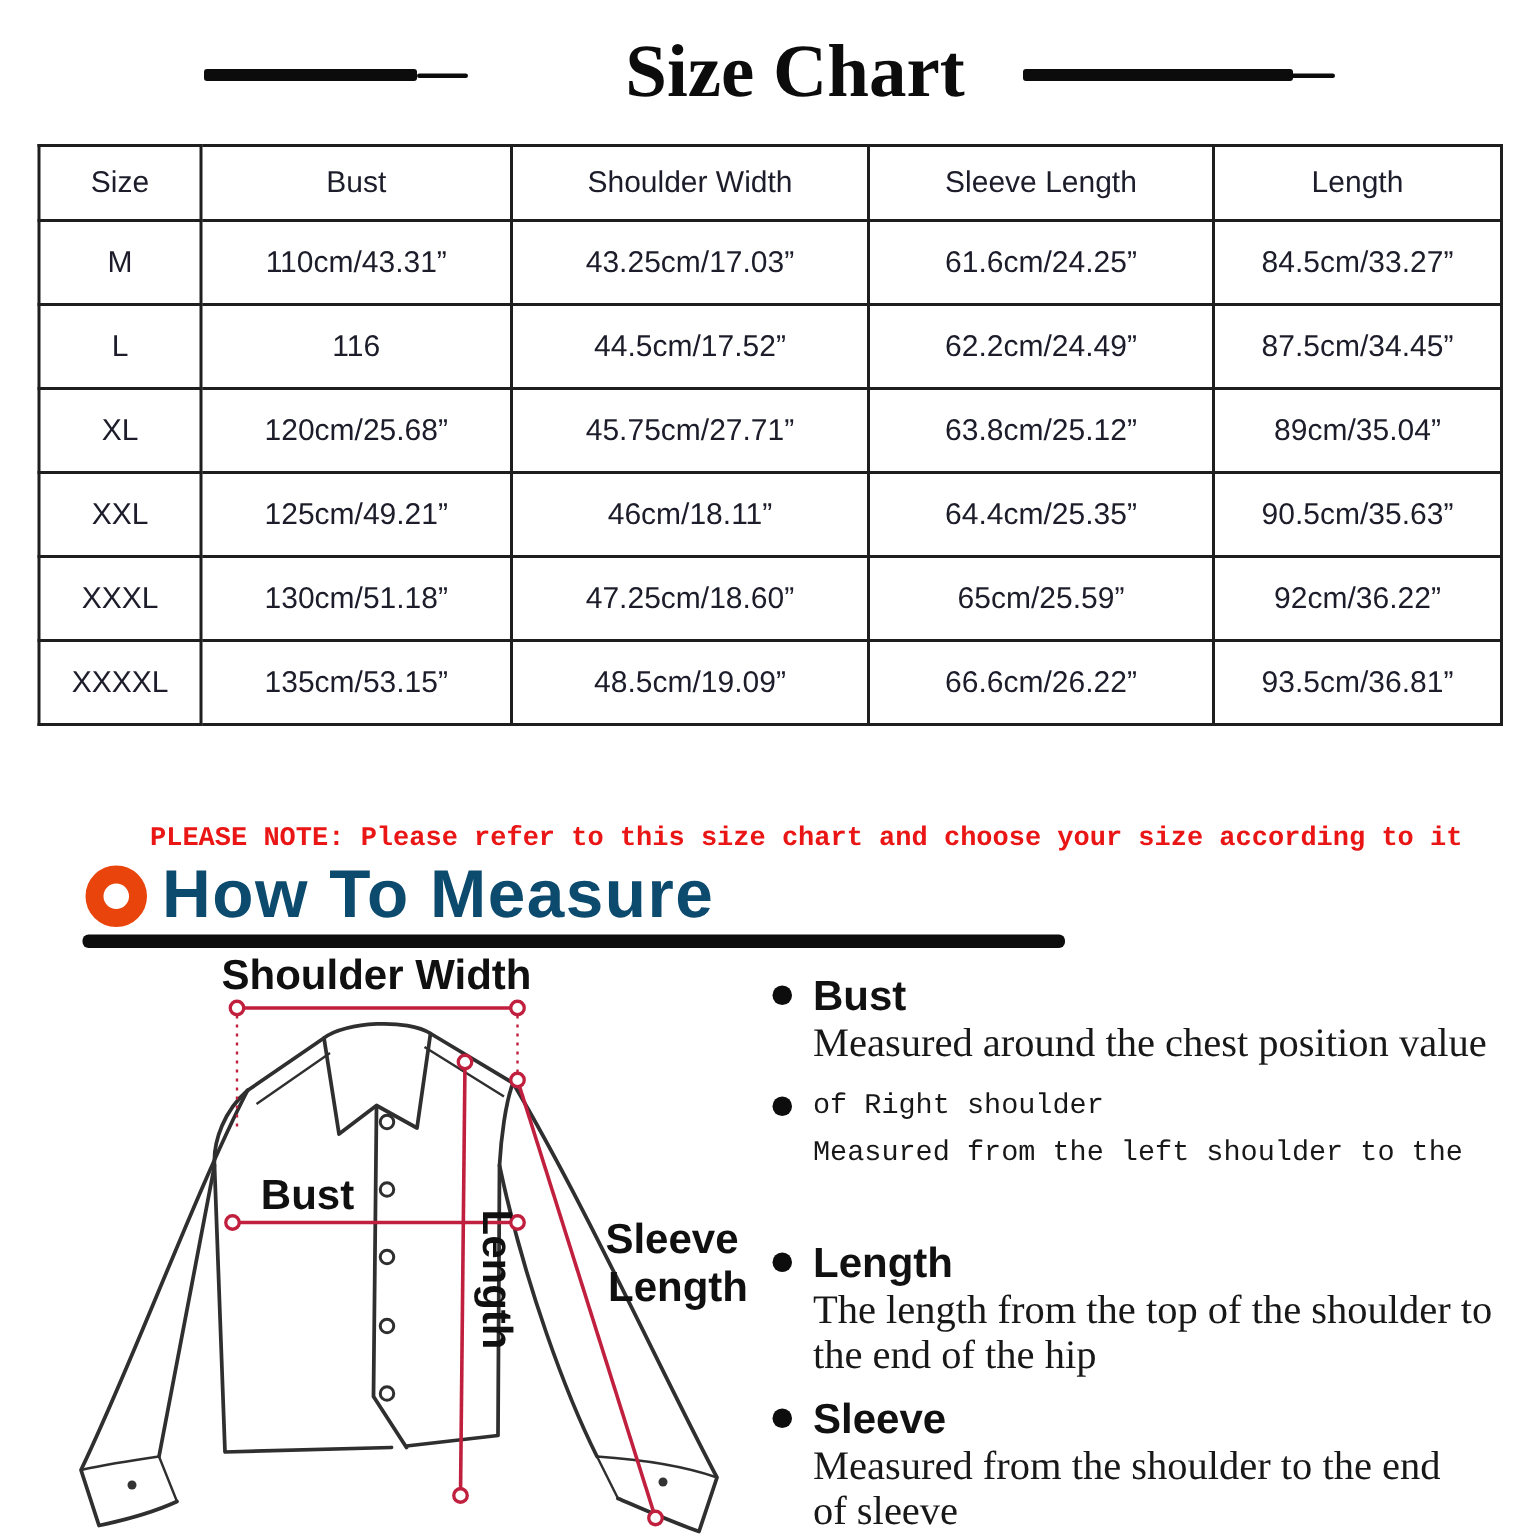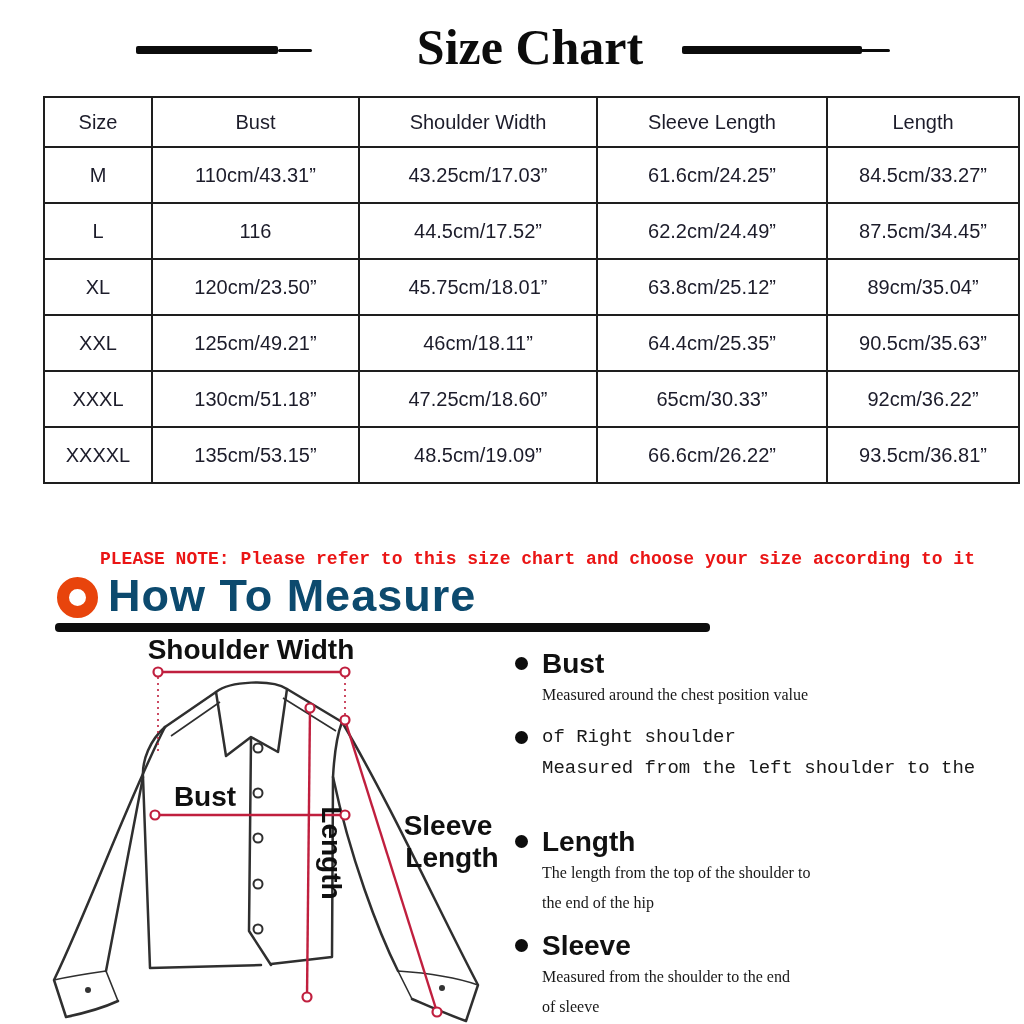--- a/index.html
+++ b/index.html
@@ -9,21 +9,21 @@
   
   .title-text{position:absolute;left:0;top:18px;width:100%;text-align:center;
               font-family:"Liberation Serif",serif;font-weight:bold;font-size:50px;color:#0c0c0c;padding-left:18px;}
   .rule{position:absolute;background:#0c0c0c;border-radius:2px;}
   #rule-l{left:136px;top:46px;width:142px;height:8px;}
   #rule-l-tail{left:278px;top:49px;width:34px;height:3px;}
   #rule-r{left:682px;top:46px;width:180px;height:8px;}
   #rule-r-tail{left:860px;top:49px;width:30px;height:3px;}
 
   
-  table.size{position:absolute;left:43px;top:96px;width:975px;border-collapse:collapse;
+  table.size{position:absolute;left:25px;top:96px;width:975px;border-collapse:collapse;
              table-layout:fixed;font-size:20px;color:#1c1c2a;}
   table.size th,table.size td{border:2px solid #1e1e1e;text-align:center;vertical-align:middle;
              padding:0;font-weight:normal;}
   table.size th{height:48px;font-size:20px;}
   table.size td{height:54px;}
 
   
   .note{position:absolute;left:100px;top:549px;font-family:"Liberation Mono",monospace;
         font-weight:bold;font-size:18px;color:#ea1515;white-space:nowrap;}
 
@@ -44,21 +44,21 @@
   .m-dot{stroke:#c01f3e;stroke-width:2.2;fill:#ffffff;}
   .m-dash{stroke:#c01f3e;stroke-width:1.6;fill:none;stroke-dasharray:2 4;}
   .d-label{font-family:"Liberation Sans",sans-serif;font-weight:bold;font-size:28px;fill:#101010;}
 
   
   .mlist{position:absolute;left:515px;top:648px;width:500px;}
   .mitem{position:absolute;left:0;display:flex;align-items:flex-start;}
   #mi-0{top:0;} #mi-1{top:74px;} #mi-2{top:178px;} #mi-3{top:282px;}
   .mdot{width:13px;height:13px;border-radius:50%;background:#0d0d0d;margin:9px 14px 0 0;flex:0 0 13px;}
   .mterm{font-size:28px;font-weight:bold;color:#111;line-height:32px;}
-  .mline{font-family:"Liberation Serif",serif;font-size:16px;color:#181818;line-height:30px;}
+  .mline{font-family:"Liberation Serif",serif;font-size:27px;color:#181818;line-height:30px;}
   .mline.mono{font-family:"Liberation Mono",monospace;font-size:19px;line-height:31px;}
 </style>
 </head>
 <body>
 
 <div id="page">
 
   <div class="title-text">Size Chart</div>
   <div class="rule" id="rule-l"></div>
   <div class="rule" id="rule-l-tail"></div>
@@ -90,37 +90,37 @@
     </tr>
     <tr>
       <td>L</td>
       <td>116</td>
       <td>44.5cm/17.52”</td>
       <td>62.2cm/24.49”</td>
       <td>87.5cm/34.45”</td>
     </tr>
     <tr>
       <td>XL</td>
-      <td>120cm/23.50”</td>
-      <td>45.75cm/18.01”</td>
+      <td>120cm/25.68”</td>
+      <td>45.75cm/27.71”</td>
       <td>63.8cm/25.12”</td>
       <td>89cm/35.04”</td>
     </tr>
     <tr>
       <td>XXL</td>
       <td>125cm/49.21”</td>
       <td>46cm/18.11”</td>
       <td>64.4cm/25.35”</td>
       <td>90.5cm/35.63”</td>
     </tr>
     <tr>
       <td>XXXL</td>
       <td>130cm/51.18”</td>
       <td>47.25cm/18.60”</td>
-      <td>65cm/30.33”</td>
+      <td>65cm/25.59”</td>
       <td>92cm/36.22”</td>
     </tr>
     <tr>
       <td>XXXXL</td>
       <td>135cm/53.15”</td>
       <td>48.5cm/19.09”</td>
       <td>66.6cm/26.22”</td>
       <td>93.5cm/36.81”</td>
     </tr>
   </tbody>

